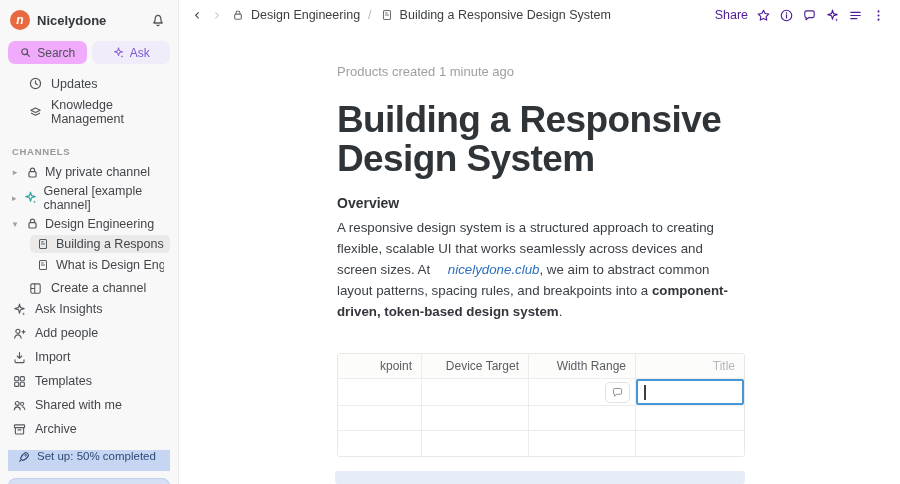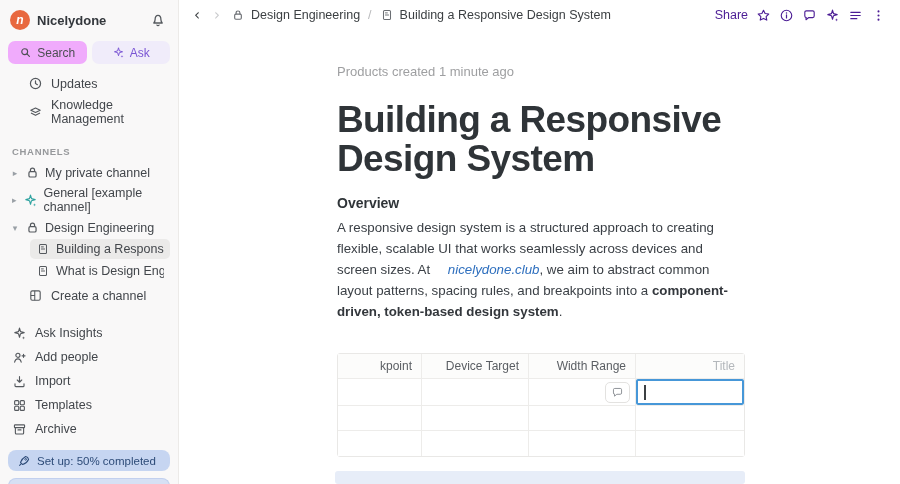--- a/index.html
+++ b/index.html
@@ -36,22 +36,22 @@
   .chev { font-family:"DejaVu Sans",sans-serif; font-size:9px; color:#9aa0a6; width:10px; text-align:center; }
   .page-item { display:flex; align-items:center; gap:6px; margin:1px 8px 1px 30px; padding:3px 6px;
                border-radius:5px; font-size:12.5px; color:#42464b; white-space:nowrap; overflow:hidden;
                cursor:pointer; }
   .page-item.selected { background:#ebeae9; }
   .page-item span.lbl { overflow:hidden; white-space:nowrap; }
 
   .side-footer { margin-top:auto; display:flex; flex-direction:column; gap:2px; padding-bottom:0; }
   .side-footer .nav-item { padding:3.5px 12px; }
 
-  .setup-pill { margin:8px 8px 0; background:#c6d5f1; border-radius:8px; height:21px;
-                display:flex; align-items:center; gap:6px; padding:0 9px; font-size:11.5px;
+  .setup-pill { margin:8px 8px 0; background:#c6d5f1; border-radius:0; height:21px;
+                display:flex; gap:6px; padding:0 9px; font-size:11.5px;
                 font-weight:500; color:#2d4b78; cursor:pointer; }
   .partial-pill { margin:5px 8px -8px; background:#d6e0f4; border:1px solid #c2d0ee; border-bottom:none;
                   border-radius:8px 8px 0 0; height:14px; cursor:pointer; }
 
   
   .main { flex:1; display:flex; flex-direction:column; background:#fff; overflow:hidden; }
   .topbar { height:33px; display:flex; align-items:center; padding:0 14px 0 12px; gap:8px; }
   .nav-arrow { font-size:15px; color:#3c4043; cursor:pointer; padding:0 3px;
                font-family:"DejaVu Sans",sans-serif; }
   .nav-arrow.disabled { color:#c9cacc; }
@@ -317,20 +317,28 @@
         <span class="icon" style="color:#55595e">
             <svg width="15" height="15" viewBox="0 0 16 16">
               <use href="#i-templates"></use>
             </svg>
           </span>
         <span>Templates</span>
       </div>
       <div class="nav-item">
         <span class="icon" style="color:#55595e">
             <svg width="15" height="15" viewBox="0 0 16 16">
+              <use href="#i-people"></use>
+            </svg>
+          </span>
+        <span>Shared with me</span>
+      </div>
+      <div class="nav-item">
+        <span class="icon" style="color:#55595e">
+            <svg width="15" height="15" viewBox="0 0 16 16">
               <use href="#i-archive"></use>
             </svg>
           </span>
         <span>Archive</span>
       </div>
 
       <div class="setup-pill">
         <span class="icon">
             <svg width="14" height="14" viewBox="0 0 16 16">
               <use href="#i-rocket"></use>

